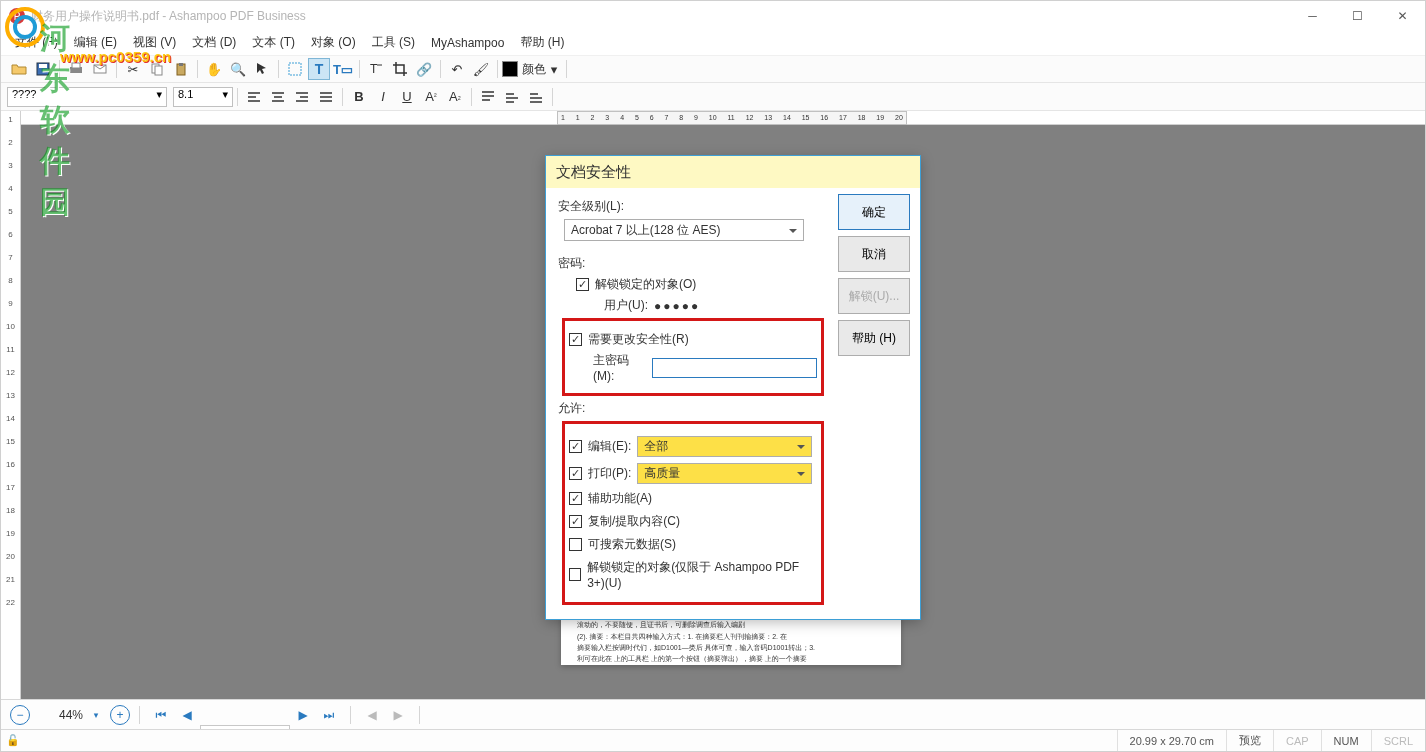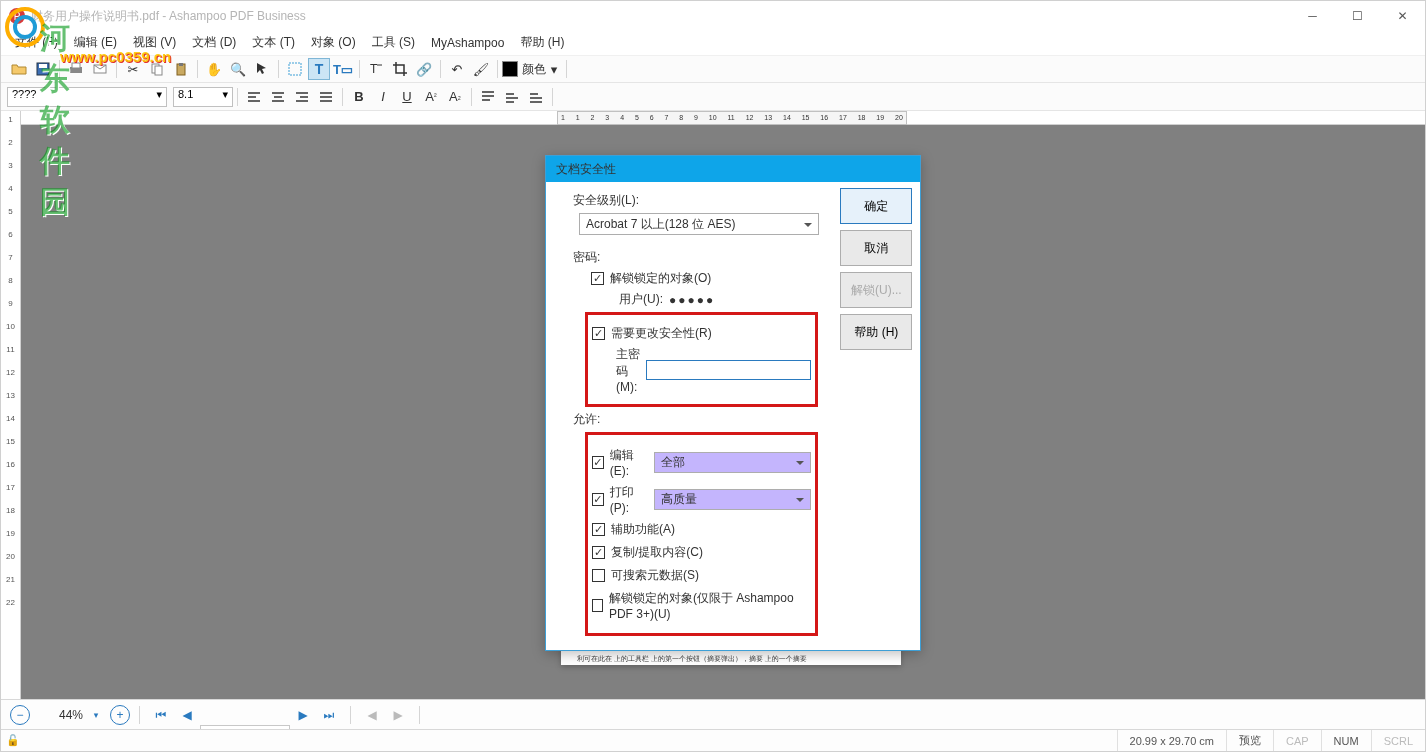--- a/index.html
+++ b/index.html
@@ -44,38 +44,38 @@
 .ruler-v { width:20px; background:#fff; border-right:1px solid #d0d0d0; display:flex; flex-direction:column; align-items:center; padding-top:4px; font-size:8px; color:#555; }
 .ruler-v .tick { height:23px; width:100%; text-align:center; }
 .doc-main { flex:1; display:flex; flex-direction:column; position:relative; min-width:0; }
 .ruler-h { height:14px; background:#fff; border-bottom:1px solid #d0d0d0; display:flex; align-items:center; justify-content:center; font-size:8px; color:#555; letter-spacing:0; position:relative;}
 .ruler-h-strip { position:absolute; left:536px; width:350px; height:14px; background:#f5f5f5; border:1px solid #c0c0c0; display:flex; align-items:center; font-size:7px; color:#333; padding:0 3px; justify-content:space-between;}
 .doc-canvas { flex:1; background:#808080; position:relative; overflow:hidden; }
 .page-shadow { position:absolute; left:540px; top:460px; width:340px; height:80px; background:#fff; box-shadow:0 2px 6px rgba(0,0,0,0.25); padding:12px 16px; font-size:7px; color:#333; line-height:1.6; }
 
 
 .dialog { position:absolute; left:524px; top:30px; width:376px; background:#fff; border:1px solid #3d9fd6; box-shadow:0 3px 12px rgba(0,0,0,0.25); z-index:100; }
-.dialog .dlg-title { height:26px; background:#0ea5e9; display:flex; align-items:center; padding:10px 10px; font-size:12px; color:#333; }
-.dialog .dlg-body { display:flex; padding: 6px 10px 10px 27px; }
+.dialog .dlg-title { height:26px; background:#fef9c3; display:flex; align-items:center; padding:16px 10px; font-size:15px; color:#333; }
+.dialog .dlg-body { display:flex; padding: 6px 10px 10px 12px; }
 .dialog .dlg-left { flex:1; font-size:12px; color:#333; }
 .dialog .dlg-right { width:72px; margin-left:10px; }
 .dialog .dlg-btn { width:72px; height:36px; border:1px solid #adadad; background:#e9e9e9; font-size:12px; display:flex; align-items:center; justify-content:center; margin-bottom:6px; cursor:pointer;}
 .dialog .dlg-btn.primary { border:1px solid #2a7abf; background:#e6f1fa; }
 .dialog .dlg-btn.disabled { color:#aaa;text-align:center; }
 .dlg-group-label { margin:4px 0 4px 0; }
 .dlg-select { width:240px; height:22px; border:1px solid #adadad; background:#fff; font-size:12px; padding:0 18px 0 6px; display:flex; align-items:center; position:relative;}
 .dlg-select::after { content:""; position:absolute; right:6px; top:9px; border:4px solid transparent; border-top-color:#555;}
 .dlg-row { display:flex; align-items:center; margin:4px 0 4px 18px; }
 .dlg-check { width:13px; height:13px; border:1px solid #333; margin-right:6px; display:inline-flex; align-items:center; justify-content:center; font-size:10px; }
 .dlg-check.checked::after { content:"✓"; font-size:11px; line-height:1; color:#333;}
 .dlg-sublabel { margin-left:32px; margin-right:6px; }
 .dlg-input { flex:1; height:20px; border:1px solid #828790; background:#fff; font-size:12px; padding:0 4px; max-width:180px;}
 .dlg-input.focus { border:1px solid #2a7abf; }
-.redbox { border:3px solid #d41717; padding:6px 4px; margin:4px 12px; }
-.dlg-sel-sm { width:175px; height:21px; border:1px solid #adadad; background:#c4b5fd; font-size:12px; padding:0 18px 0 6px; display:inline-flex; align-items:center; position:relative; margin-left:6px;}
+.redbox { border:3px solid #d41717; padding:6px 4px; margin:4px 4px; }
+.dlg-sel-sm { width:175px; height:21px; border:1px solid #adadad; background:#fde047; font-size:12px; padding:0 18px 0 6px; display:inline-flex; align-items:center; position:relative; margin-left:6px;}
 .dlg-sel-sm::after { content:""; position:absolute; right:6px; top:8px; border:4px solid transparent; border-top-color:#555;}
 .dlg-check-row { display:flex; align-items:center; margin:6px 0 6px 0px; }
 
 
 .bottombar { height:30px; border-top:1px solid #d8d8d8; display:flex; align-items:center; padding:0 8px; font-size:12px; color:#333; background:#fdfdfd;}
 .nav-btn { width:24px; height:22px; display:inline-flex; align-items:center; justify-content:center; border:1px solid transparent; margin:0 1px; color:#2a7abf; font-size:12px; cursor:pointer;}
 .nav-btn.circle { border-radius:50%; border:1px solid #2a7abf; width:20px; height:20px;}
 .zoom-val { width:52px; text-align:right; }
 .nav-sep { width:1px; height:18px; background:#d5d5d5; margin:0 8px; }
 .page-input { width:90px; height:19px; border:1px solid #c8c8c8; text-align:center; font-size:11px;margin-top:40px; }

